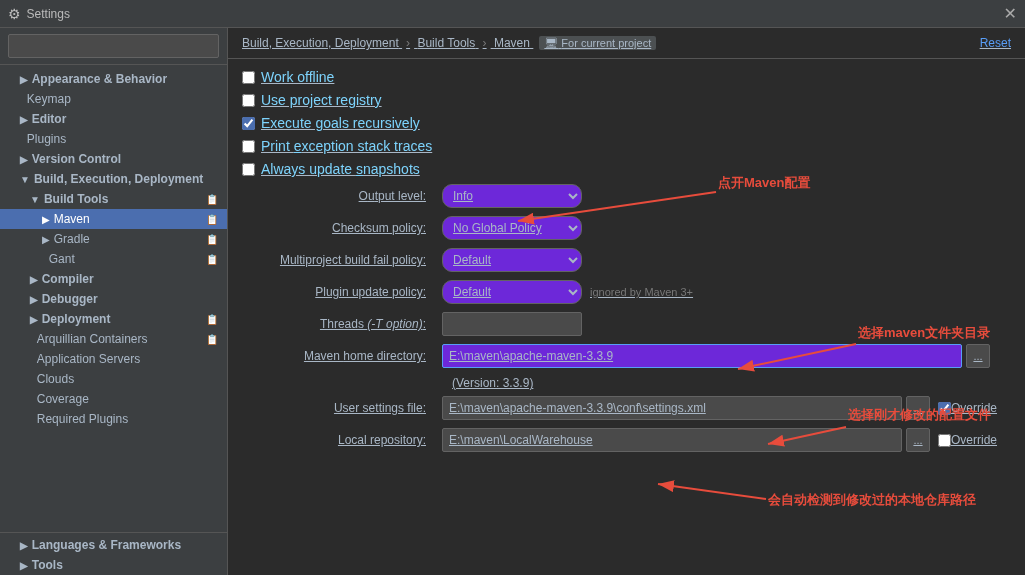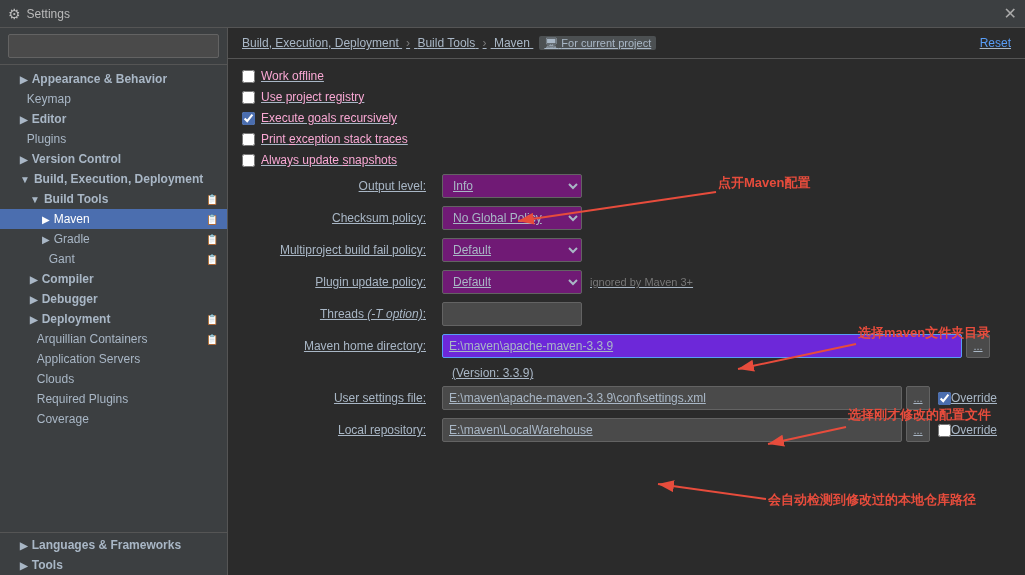--- a/index.html
+++ b/index.html
@@ -81,47 +81,47 @@
     .breadcrumb { color: #a9b7c6; font-size: 12px; }
     .breadcrumb .sep { margin: 0 4px; color: #777; }
     .breadcrumb .badge { background: #4c5052; border-radius: 2px; padding: 1px 5px; font-size: 11px; margin-left: 6px; color: #a9b7c6; }
     .reset-link { color: #589df6; font-size: 12px; cursor: pointer; }
 
     .content-body { padding: 10px 14px; overflow-y: auto; flex: 1; }
 
     
     .check-row { display: flex; align-items: center; margin-bottom: 7px; }
     .check-row input[type=checkbox] { margin-right: 6px; accent-color: #4b6eaf; }
-    .check-row label { color: #f9a8d4; font-size: 12px; cursor: pointer; }
+    .check-row label { color: #7dd3fc; font-size: 14px; cursor: pointer; }
     .check-row label u { text-decoration: underline; }
 
     
     .form-row {
       display: flex;
       align-items: center;
       margin-bottom: 8px;
     }
     .form-label {
       color: #a9b7c6;
       font-size: 12px;
       min-width: 200px;
       text-align: right;
       padding-right: 16px;
     }
     .form-label u { text-decoration: underline; }
     .form-control { display: flex; align-items: center; gap: 4px; }
 
     select {
-      background: #701a75;
+      background: #6d28d9;
       border: 1px solid #636363;
       color: #a9b7c6;
       padding: 2px 6px;
       font-size: 12px;
       height: 24px;
-      border-radius: 2px;
+      border-radius: 10px;
       outline: none;
       min-width: 140px;
     }
     input[type=text] {
       background: #4a4a4a;
       border: 1px solid #636363;
       color: #a9b7c6;
       padding: 2px 6px;
       font-size: 12px;
       height: 24px;
@@ -250,25 +250,25 @@
       <div class="nav-item indent2">
         <span class="arrow">&nbsp;</span>
         <span>Application Servers</span>
       </div>
       <div class="nav-item indent2">
         <span class="arrow">&nbsp;</span>
         <span>Clouds</span>
       </div>
       <div class="nav-item indent2">
         <span class="arrow">&nbsp;</span>
+        <span>Coverage</span>
+      </div>
+      <div class="nav-item indent2">
+        <span class="arrow">&nbsp;</span>
         <span>Required Plugins</span>
-      </div>
-      <div class="nav-item indent2">
-        <span class="arrow">&nbsp;</span>
-        <span>Coverage</span>
       </div>
     </div>
     <div class="separator"></div>
     <div class="nav-item bold indent1">
       <span class="arrow">▶</span>
       <span>Languages &amp; Frameworks</span>
     </div>
     <div class="nav-item bold indent1">
       <span class="arrow">▶</span>
       <span>Tools</span>

